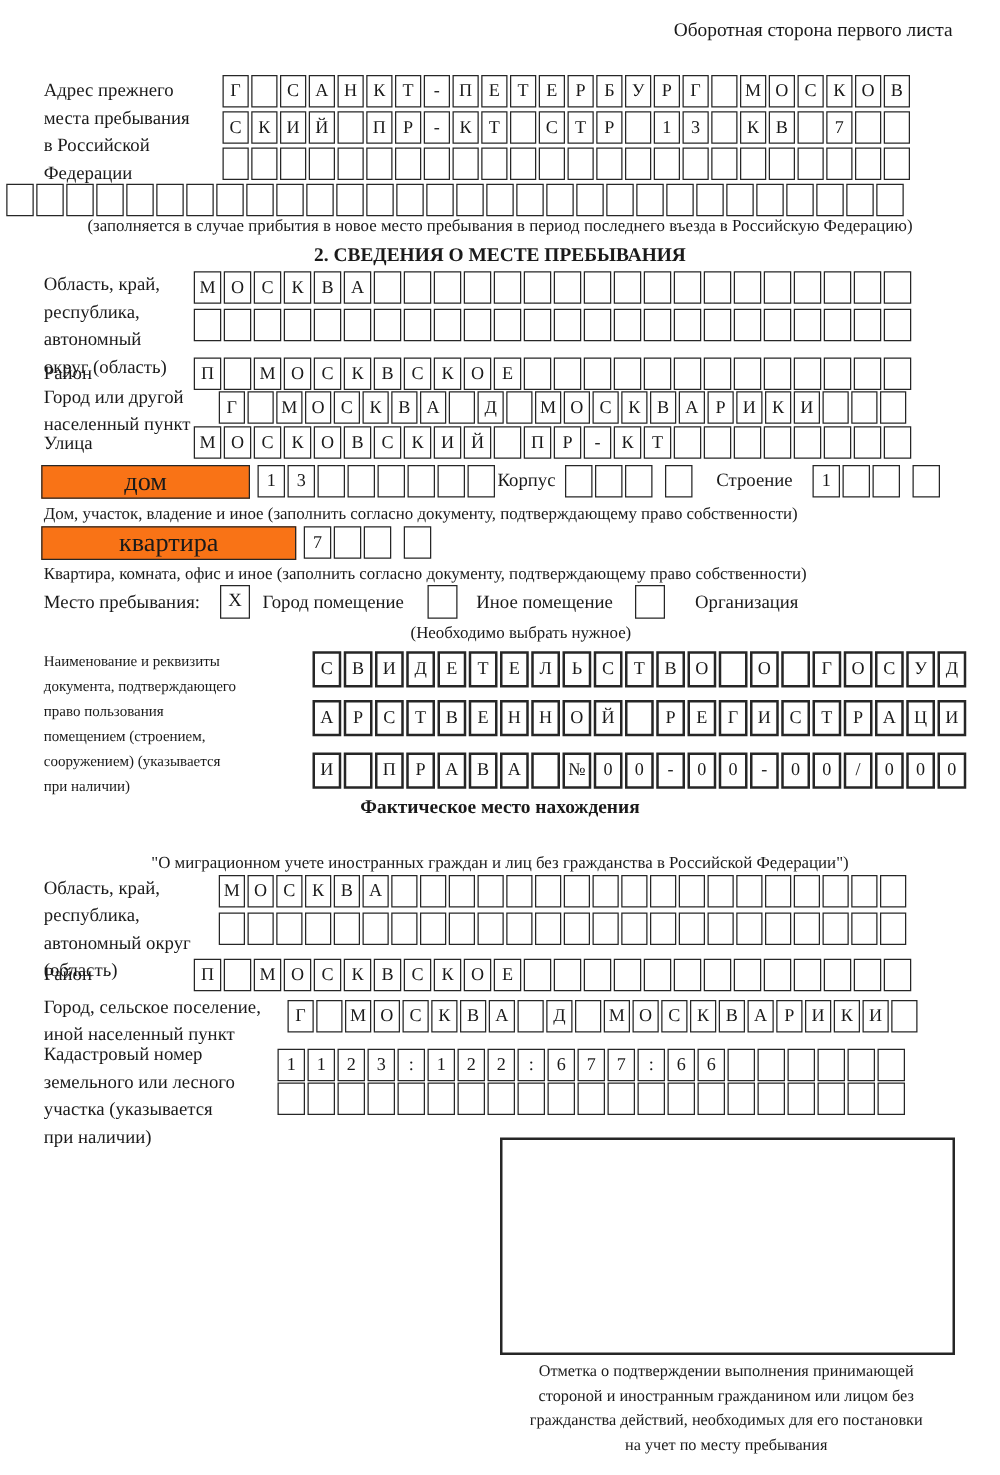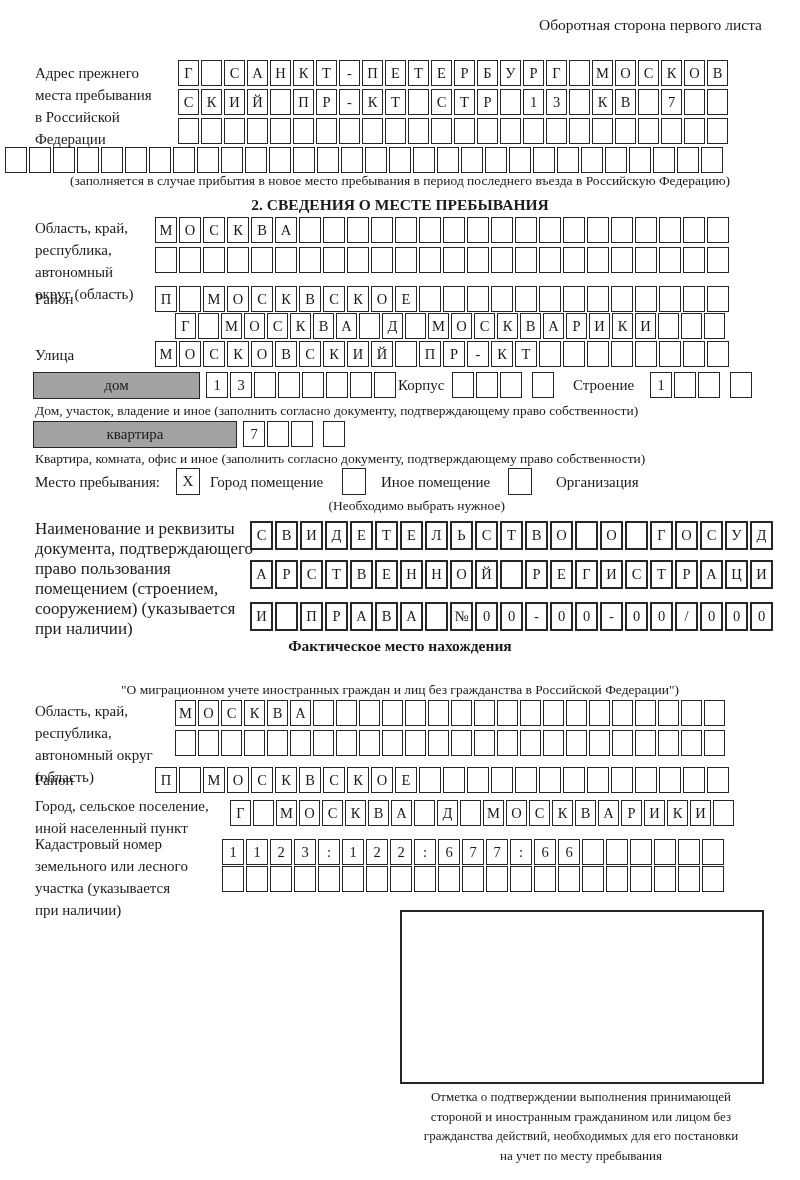--- a/index.html
+++ b/index.html
@@ -17,29 +17,29 @@
   .cell{
     width:20px;height:24px;border:1.5px solid #262626;background:#fff;
     display:flex;align-items:center;justify-content:center;
     font-size:14.5px;flex:0 0 auto;box-sizing:content-box;
   }
   .narrow .cell{width:19px;}
   .doc .cell{border-width:2px;height:25px;width:19px;}
   .gap-last .cell:last-child{margin-left:8px;}
   .bigbox{
     border:1.5px solid #262626;height:25px;display:flex;align-items:center;
-    justify-content:center;font-size:15px;background:#a3a3a3;box-sizing:content-box;
+    justify-content:center;font-size:21px;background:#f97316;box-sizing:content-box;
   }
   .checkbox{
     width:22px;height:25px;border:1.5px solid #262626;display:flex;
     align-items:center;justify-content:center;font-size:15px;background:#fff;
     box-sizing:content-box;
   }
   .stampbox{border:2px solid #262626;background:#fff;}
-  .doclbl{font-size:17px;line-height:20px;white-space:pre-line;}
+  .doclbl{font-size:12px;line-height:20px;white-space:pre-line;}
 </style>
 </head>
 <body>
 
 <div id="page">
 
   <div class="abs" style="top:16px;right:38px;font-size:15.5px;">Оборотная сторона первого листа</div>
 
   <div class="abs lbl" style="top:62px;left:35px;width:155px;">Адрес прежнего
 места пребывания
@@ -237,20 +237,22 @@
       <span class="cell"></span>
       <span class="cell"></span>
       <span class="cell"></span>
       <span class="cell"></span>
       <span class="cell"></span>
       <span class="cell"></span>
       <span class="cell"></span>
       <span class="cell"></span>
     </div>
 
+  <div class="abs lbl" style="top:307px;left:35px;width:150px;">Город или другой
+населенный пункт</div>
   <div class="abs cells narrow" style="top:313px;left:175px;">
       <span class="cell">Г</span>
       <span class="cell"></span>
       <span class="cell">М</span>
       <span class="cell">О</span>
       <span class="cell">С</span>
       <span class="cell">К</span>
       <span class="cell">В</span>
       <span class="cell">А</span>
       <span class="cell"></span>

